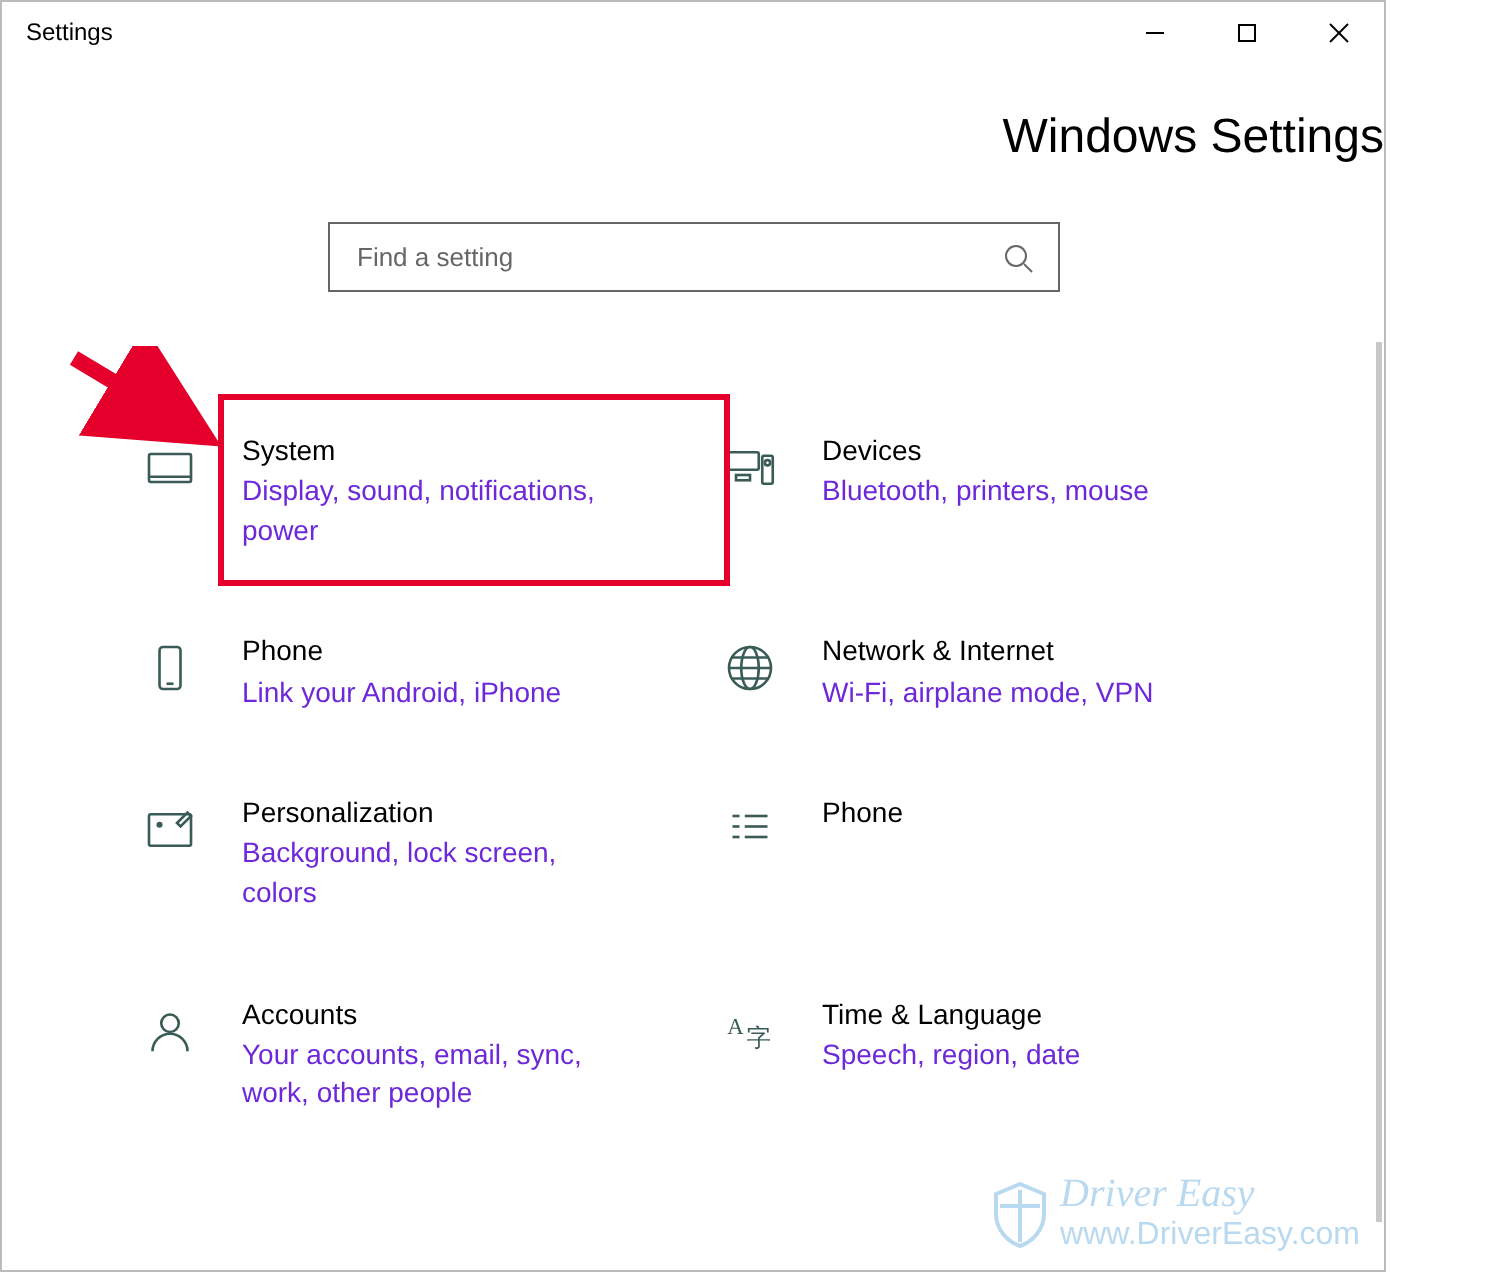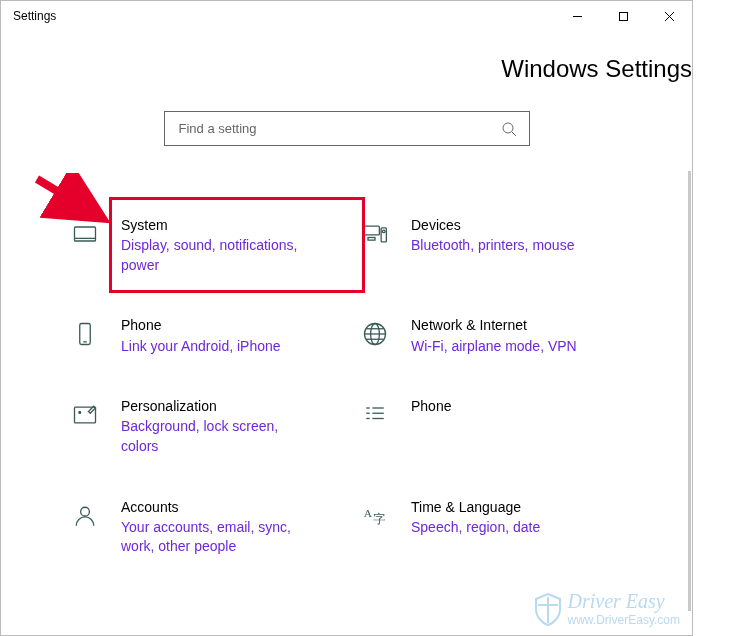--- a/index.html
+++ b/index.html
@@ -18,21 +18,21 @@
   .tile .ico{width:36px;height:36px;flex-shrink:0;display:flex;align-items:center;justify-content:center;margin-right:18px;margin-left:6px;}
   .tile .ico svg{width:28px;height:28px;stroke:#3b5b56;fill:none;stroke-width:1.5;}
   .tile-text{max-width:190px;}
   .tile-title{font-size:14px;color:#000;line-height:1.3;}
   .tile-sub{font-size:14px;color:#6d28d9;line-height:1.4;margin-top:2px;}
   .highlight{position:absolute;border:3px solid #e4002b;pointer-events:none;}
   .arrow{position:absolute;pointer-events:none;}
   .watermark{position:absolute;right:12px;bottom:8px;font-size:20px;font-style:italic;color:#9bc9ea;opacity:.7;display:flex;align-items:center;gap:2px;}
   .watermark .shield{width:36px;height:36px;}
   .watermark .txt{font-family:Georgia,serif;}
-  .watermark .url{display:block;font-size:12px;font-style:normal;color:#9bc9ea;}
+  .watermark .url{display:block;font-size:16px;font-style:normal;color:#9bc9ea;}
   .scroll-track{position:absolute;right:0;top:170px;width:6px;height:440px;}
   .scroll-thumb{width:3px;height:100%;background:#c8c8c8;margin-left:2px;}
 </style>
 </head>
 <body>
 
 <div class="window">
 
   <div class="titlebar">
     <div class="app-title">Settings</div>

